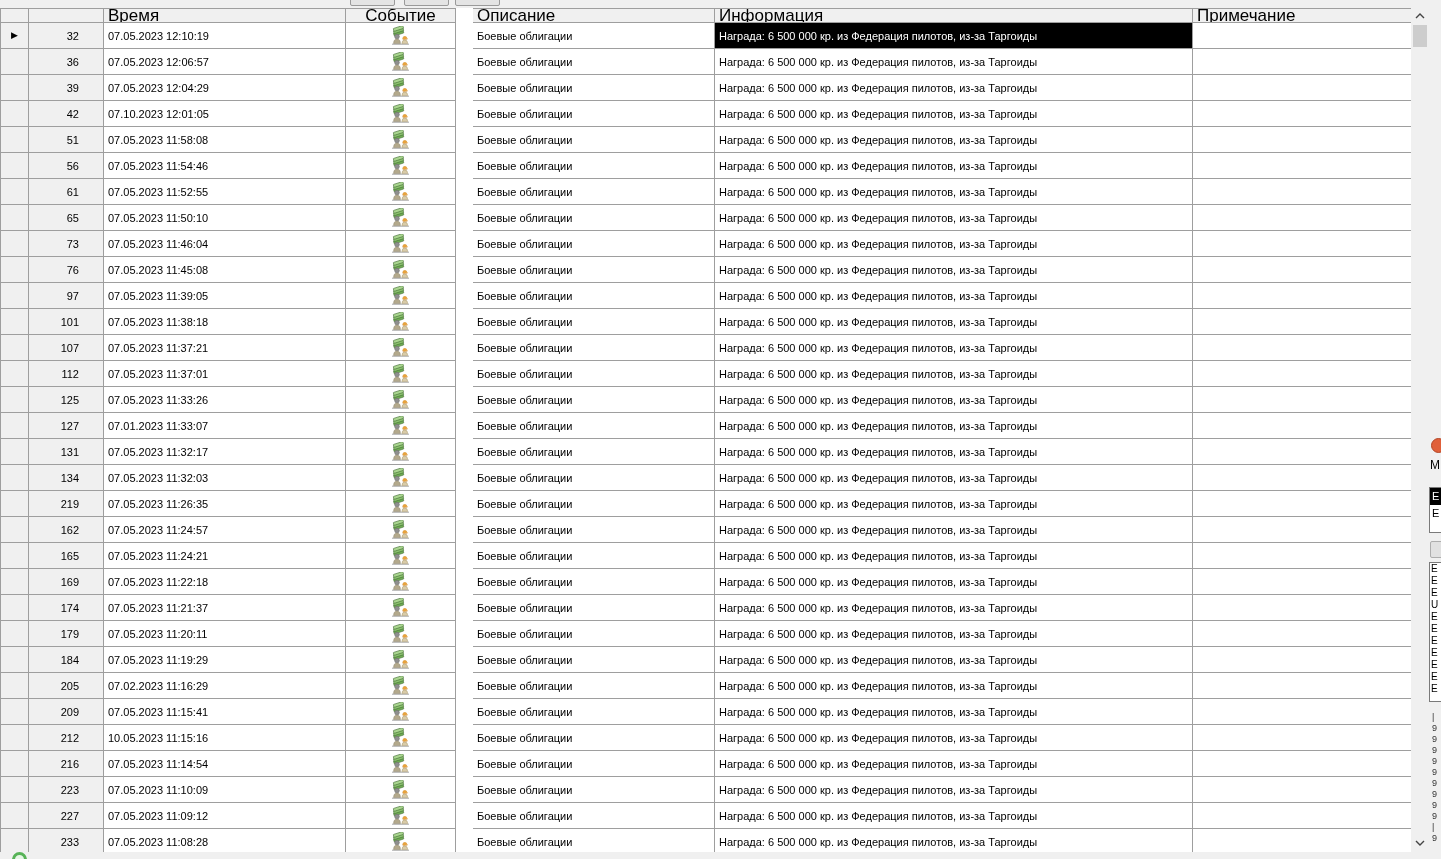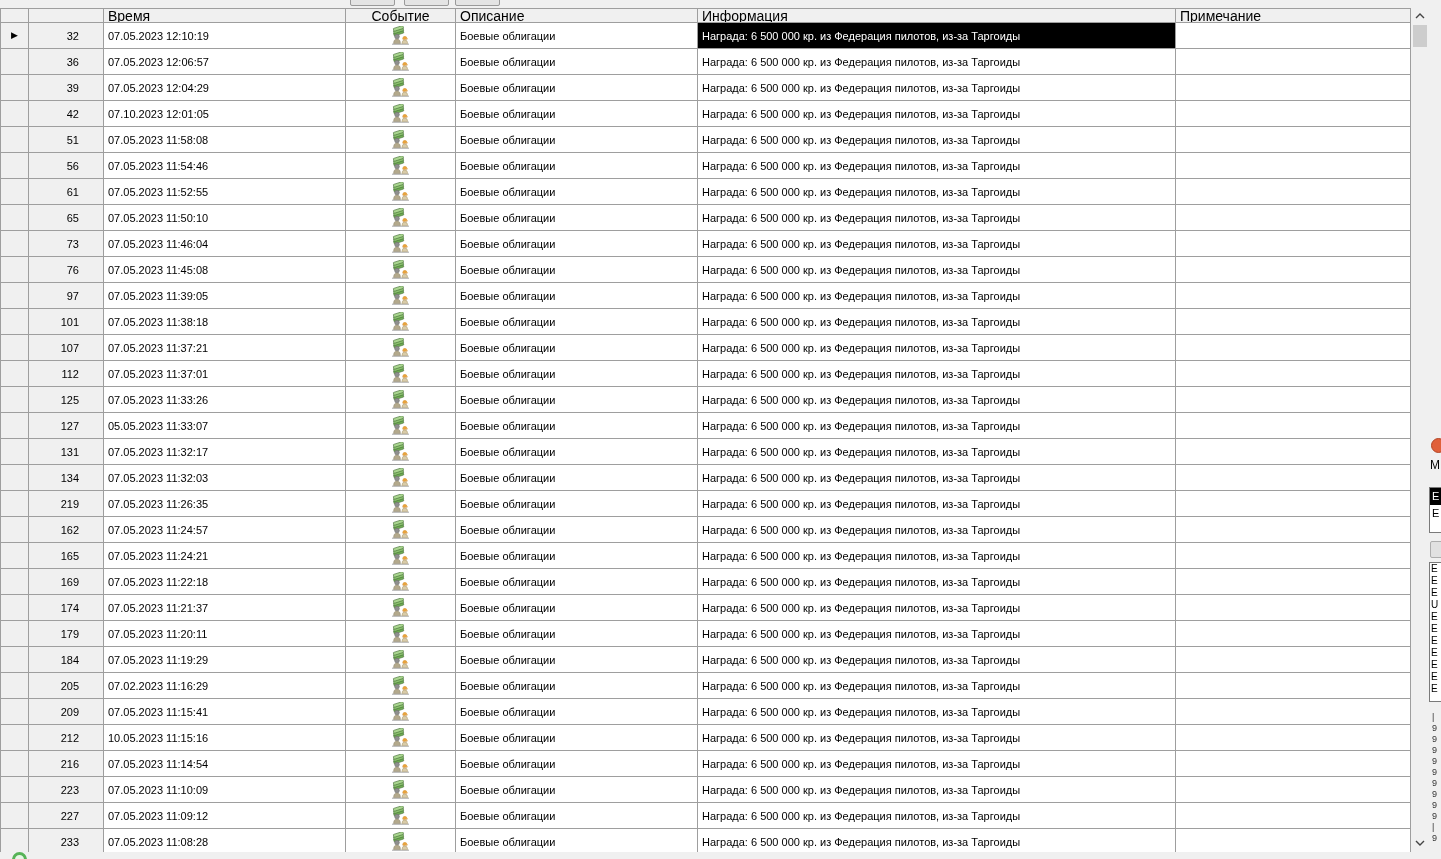--- a/index.html
+++ b/index.html
@@ -14,26 +14,26 @@
   .top-btn{position:absolute;top:-3px;height:9px;width:45px;background:#e4e4e4;
     border:1px solid #9a9a9a;border-radius:0 0 2px 2px;box-sizing:border-box;}
   
   .grid{position:absolute;left:0;top:8px;width:1411px;height:844px;overflow:hidden;
     background:#fff;border-left:1px solid #9e9e9e;box-sizing:border-box;}
   .tr{display:flex;height:26px;}
   .thr{display:flex;height:15px;}
   .td,.th{box-sizing:border-box;border-right:1px solid #9e9e9e;border-bottom:1px solid #9e9e9e;
     background:#fff;display:flex;align-items:center;padding:0 4px;
     white-space:nowrap;overflow:hidden;flex:none;}
-  .th{background:#f0f0f0;border-top:1px solid #9e9e9e;font-size:14px;}
+  .th{background:#f0f0f0;border-top:1px solid #9e9e9e;font-size:17px;}
   .c-rowhdr{width:28px;background:#f0f0f0;justify-content:center;padding:0;}
   .c-num{width:75px;background:#f0f0f0;justify-content:flex-end;padding-right:24px;}
   .c-time{width:242px;}
   .c-event{width:110px;justify-content:center;}
-  .c-desc{width:242px;}
+  .c-desc{width:242px;margin-left:17px;}
   .c-info{width:478px;}
   .c-note{width:235px;}
   .td.selected{background:#000;color:#fff;}
   .marker{font-size:9px;line-height:1;color:#000;}
   
   .vscroll{position:absolute;left:1412px;top:8px;width:16px;height:843px;background:#f0f0f0;}
   .vs-btn{position:absolute;left:0;width:16px;height:16px;display:flex;align-items:center;justify-content:center;background:#f0f0f0;}
   .vs-up{top:0;} .vs-down{bottom:0;}
   .vs-thumb{position:absolute;left:1px;top:17px;width:14px;height:22px;background:#cdcdcd;}
   
@@ -461,21 +461,21 @@
     <div class="td c-desc">Боевые облигации</div>
     <div class="td c-info">Награда: 6 500 000 кр. из Федерация пилотов, из-за Таргоиды</div>
     <div class="td c-note"></div>
   </div>
 
   <div class="tr">
     <div class="td c-rowhdr">
           <span class="marker"></span>
         </div>
     <div class="td c-num">127</div>
-    <div class="td c-time">05.05.2023 11:33:07</div>
+    <div class="td c-time">07.01.2023 11:33:07</div>
     <div class="td c-event icon-cell">
       <svg width="20" height="20" viewBox="0 0 20 20">
         <rect x="1" y="17.6" width="17" height="1.2" fill="#b5b5b5"></rect>
         <g transform="rotate(-18 7 5)">
           <rect x="2" y="5.6" width="10" height="3" rx="0.5" fill="#6fae52" stroke="#48713a" stroke-width="0.6"></rect>
           <rect x="2.6" y="3.4" width="10" height="3" rx="0.5" fill="#8cc46e" stroke="#48713a" stroke-width="0.6"></rect>
           <rect x="3.2" y="1.2" width="10" height="3" rx="0.5" fill="#aad68f" stroke="#48713a" stroke-width="0.6"></rect>
         </g>
         <circle cx="6" cy="10.6" r="2.4" fill="#8f8f8f" stroke="#6b6b6b" stroke-width="0.5"></circle>
         <path d="M2.6 17.6 q0-4.6 3.4-4.6 q3.4 0 3.4 4.6 Z" fill="#b3a98c" stroke="#8a8268" stroke-width="0.5"></path>

